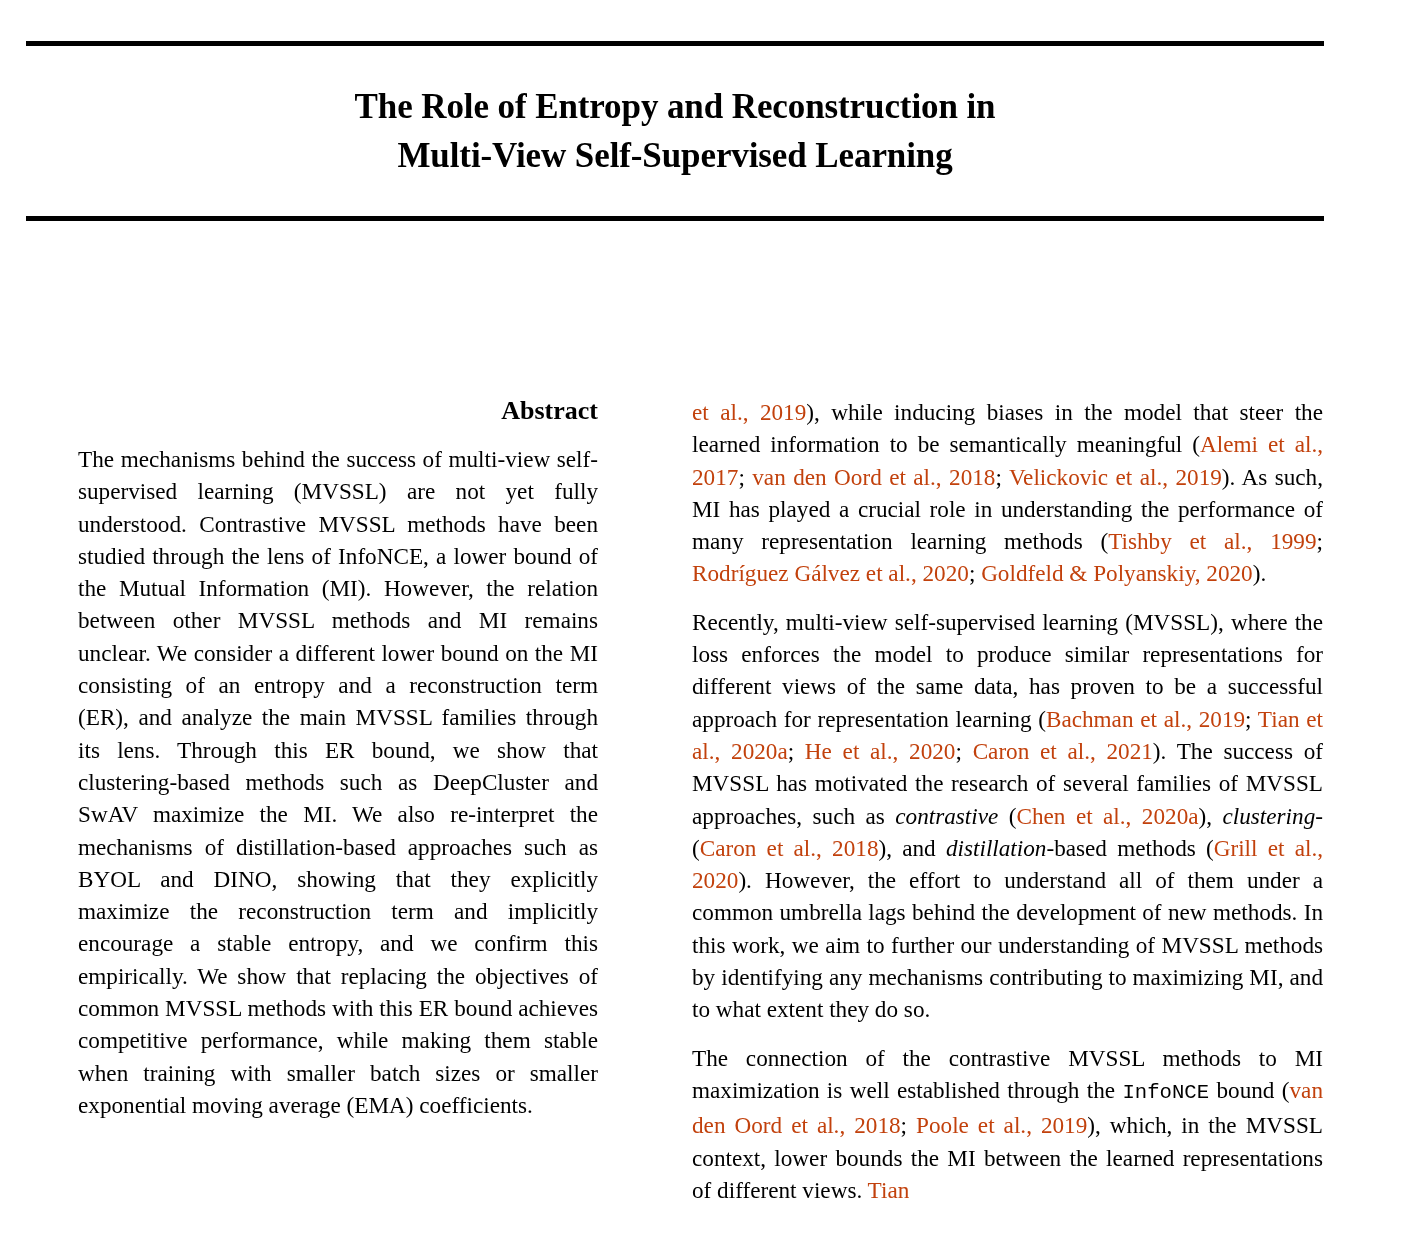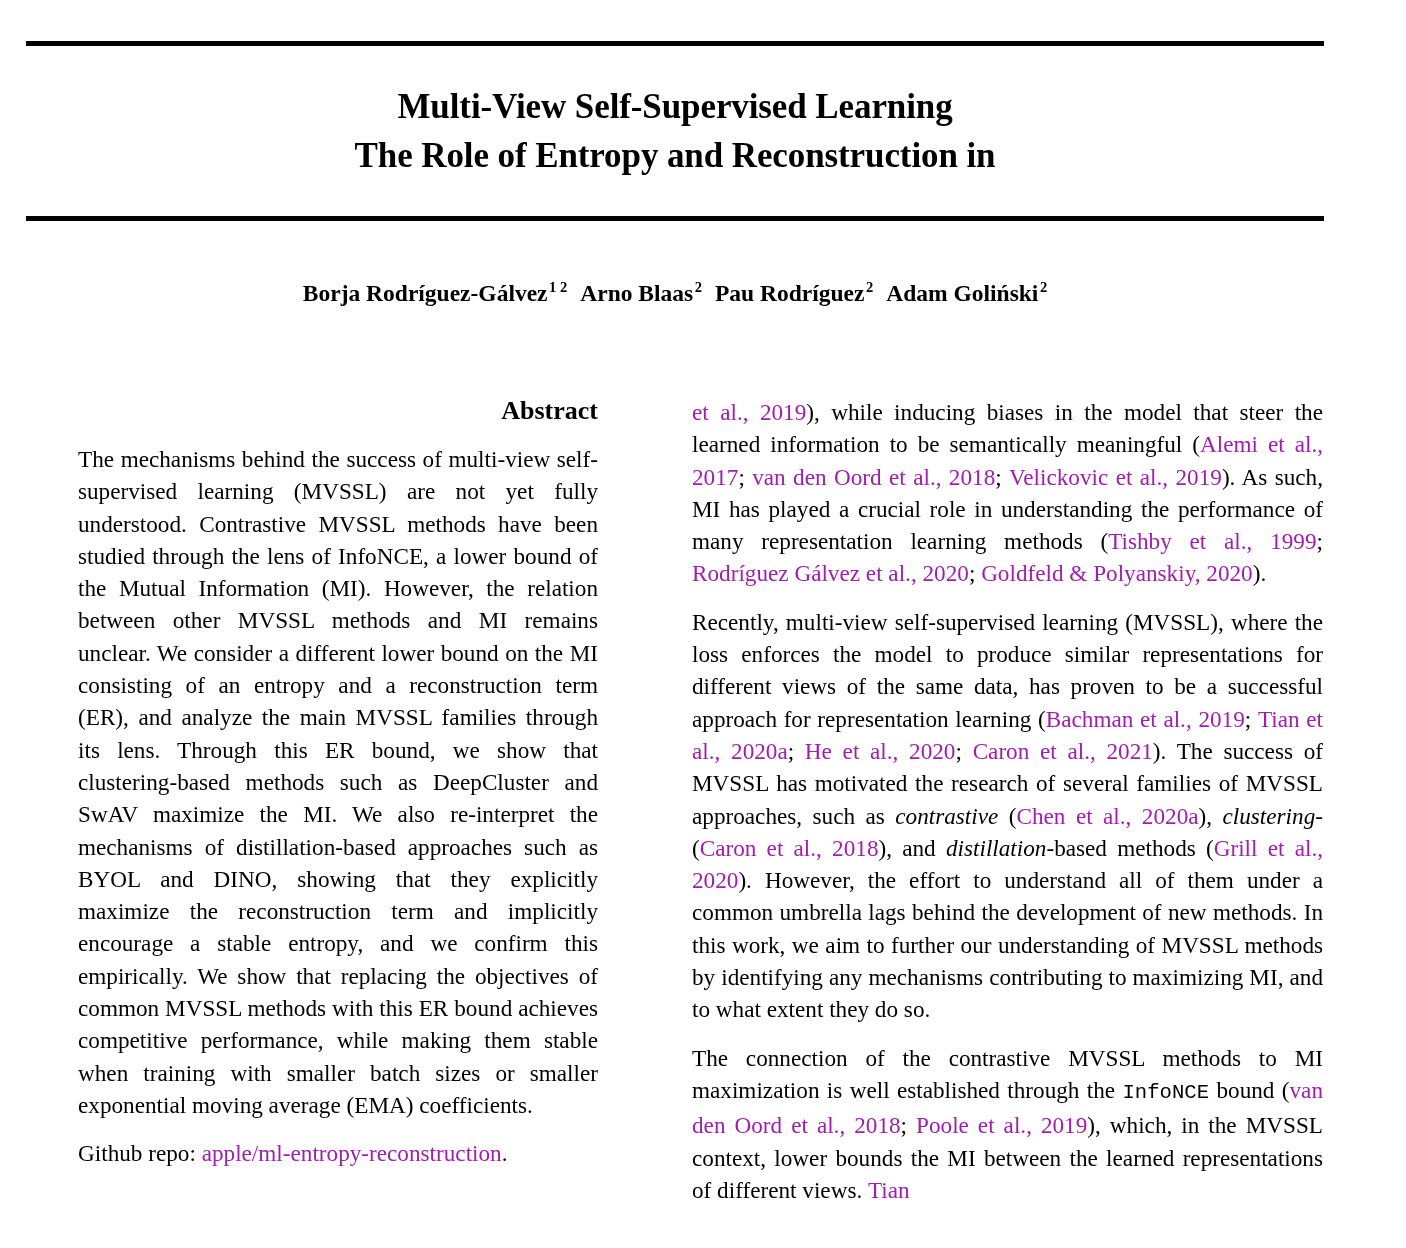--- a/index.html
+++ b/index.html
@@ -103,56 +103,51 @@
 
   p.para {
     margin: 0 0 16px 0;
     text-align: justify;
     hyphens: auto;
     -webkit-hyphens: auto;
   }
   p.para:last-child { margin-bottom: 4px; }
 
   .cite {
-    color: #a21caf;
+    color: #c2410c;
     text-decoration: none;
-    font-family: Liberation Serif, serif;
   }
   .mono {
     font-family: "Liberation Mono", "DejaVu Sans Mono", monospace;
     font-size: 0.89em;
   }
   .ital { font-style: italic; }
 
   .repo-line { margin-top: 18px; }
 </style>
 </head>
 <body>
 
 <div class="page">
 
   <div class="rule rule-top"></div>
 
   <div class="title-block">
+    <div class="title-line">The Role of Entropy and Reconstruction in</div>
     <div class="title-line">Multi-View Self-Supervised Learning</div>
-    <div class="title-line">The Role of Entropy and Reconstruction in</div>
   </div>
 
   <div class="rule rule-bottom"></div>
 
   <div class="authors-block">
-    <div class="author-line" id="author-line-1"><span class="author">Borja Rodríguez-Gálvez<sup>1 2</sup></span><span class="author">Arno Blaas<sup>2</sup></span><span class="author">Pau Rodríguez<sup>2</sup></span><span class="author">Adam Goliński<sup>2</sup></span></div>
   </div>
 
   <div class="col col-left">
     <div class="abstract-heading">Abstract</div>
     <p class="para">The mechanisms behind the success of multi-view self-supervised learning (MVSSL) are not yet fully understood. Contrastive MVSSL methods have been studied through the lens of InfoNCE, a lower bound of the Mutual Information (MI). However, the relation between other MVSSL methods and MI remains unclear. We consider a different lower bound on the MI consisting of an entropy and a reconstruction term (ER), and analyze the main MVSSL families through its lens. Through this ER bound, we show that clustering-based methods such as DeepCluster and SwAV maximize the MI. We also re-interpret the mechanisms of distillation-based approaches such as BYOL and DINO, showing that they explicitly maximize the reconstruction term and implicitly encourage a stable entropy, and we confirm this empirically. We show that replacing the objectives of common MVSSL methods with this ER bound achieves competitive performance, while making them stable when training with smaller batch sizes or smaller exponential moving average (EMA) coefficients.</p>
-    <p class="para repo-line">
-      <span>Github repo: </span><a class="cite" href="#">apple/ml-entropy-reconstruction</a><span>.</span>
-    </p>
   </div>
 
   <div class="col col-right">
     <p class="para" id="intro-p1"><a class="cite" href="#">et al., 2019</a><span>), while inducing biases in the model that steer the learned information to be semantically meaningful (</span><a class="cite" href="#">Alemi et al., 2017</a><span>; </span><a class="cite" href="#">van den Oord et al., 2018</a><span>; </span><a class="cite" href="#">Velickovic et al., 2019</a><span>). As such, MI has played a crucial role in understanding the performance of many representation learning methods (</span><a class="cite" href="#">Tishby et al., 1999</a><span>; </span><a class="cite" href="#">Rodríguez Gálvez et al., 2020</a><span>; </span><a class="cite" href="#">Goldfeld &amp; Polyanskiy, 2020</a><span>).</span></p>
     <p class="para" id="intro-p2"><span>Recently, multi-view self-supervised learning (MVSSL), where the loss enforces the model to produce similar representations for different views of the same data, has proven to be a successful approach for representation learning (</span><a class="cite" href="#">Bachman et al., 2019</a><span>; </span><a class="cite" href="#">Tian et al., 2020a</a><span>; </span><a class="cite" href="#">He et al., 2020</a><span>; </span><a class="cite" href="#">Caron et al., 2021</a><span>). The success of MVSSL has motivated the research of several families of MVSSL approaches, such as </span><em class="ital">contrastive</em><span> (</span><a class="cite" href="#">Chen et al., 2020a</a><span>), </span><em class="ital">clustering</em><span>- (</span><a class="cite" href="#">Caron et al., 2018</a><span>), and </span><em class="ital">distillation</em><span>-based methods (</span><a class="cite" href="#">Grill et al., 2020</a><span>). However, the effort to understand all of them under a common umbrella lags behind the development of new methods. In this work, we aim to further our understanding of MVSSL methods by identifying any mechanisms contributing to maximizing MI, and to what extent they do so.</span></p>
     <p class="para" id="intro-p3"><span>The connection of the contrastive MVSSL methods to MI maximization is well established through the </span><span class="mono">InfoNCE</span><span> bound (</span><a class="cite" href="#">van den Oord et al., 2018</a><span>; </span><a class="cite" href="#">Poole et al., 2019</a><span>), which, in the MVSSL context, lower bounds the MI between the learned representations of different views. </span><a class="cite" href="#">Tian</a></p>
   </div>
 
 </div>
 

